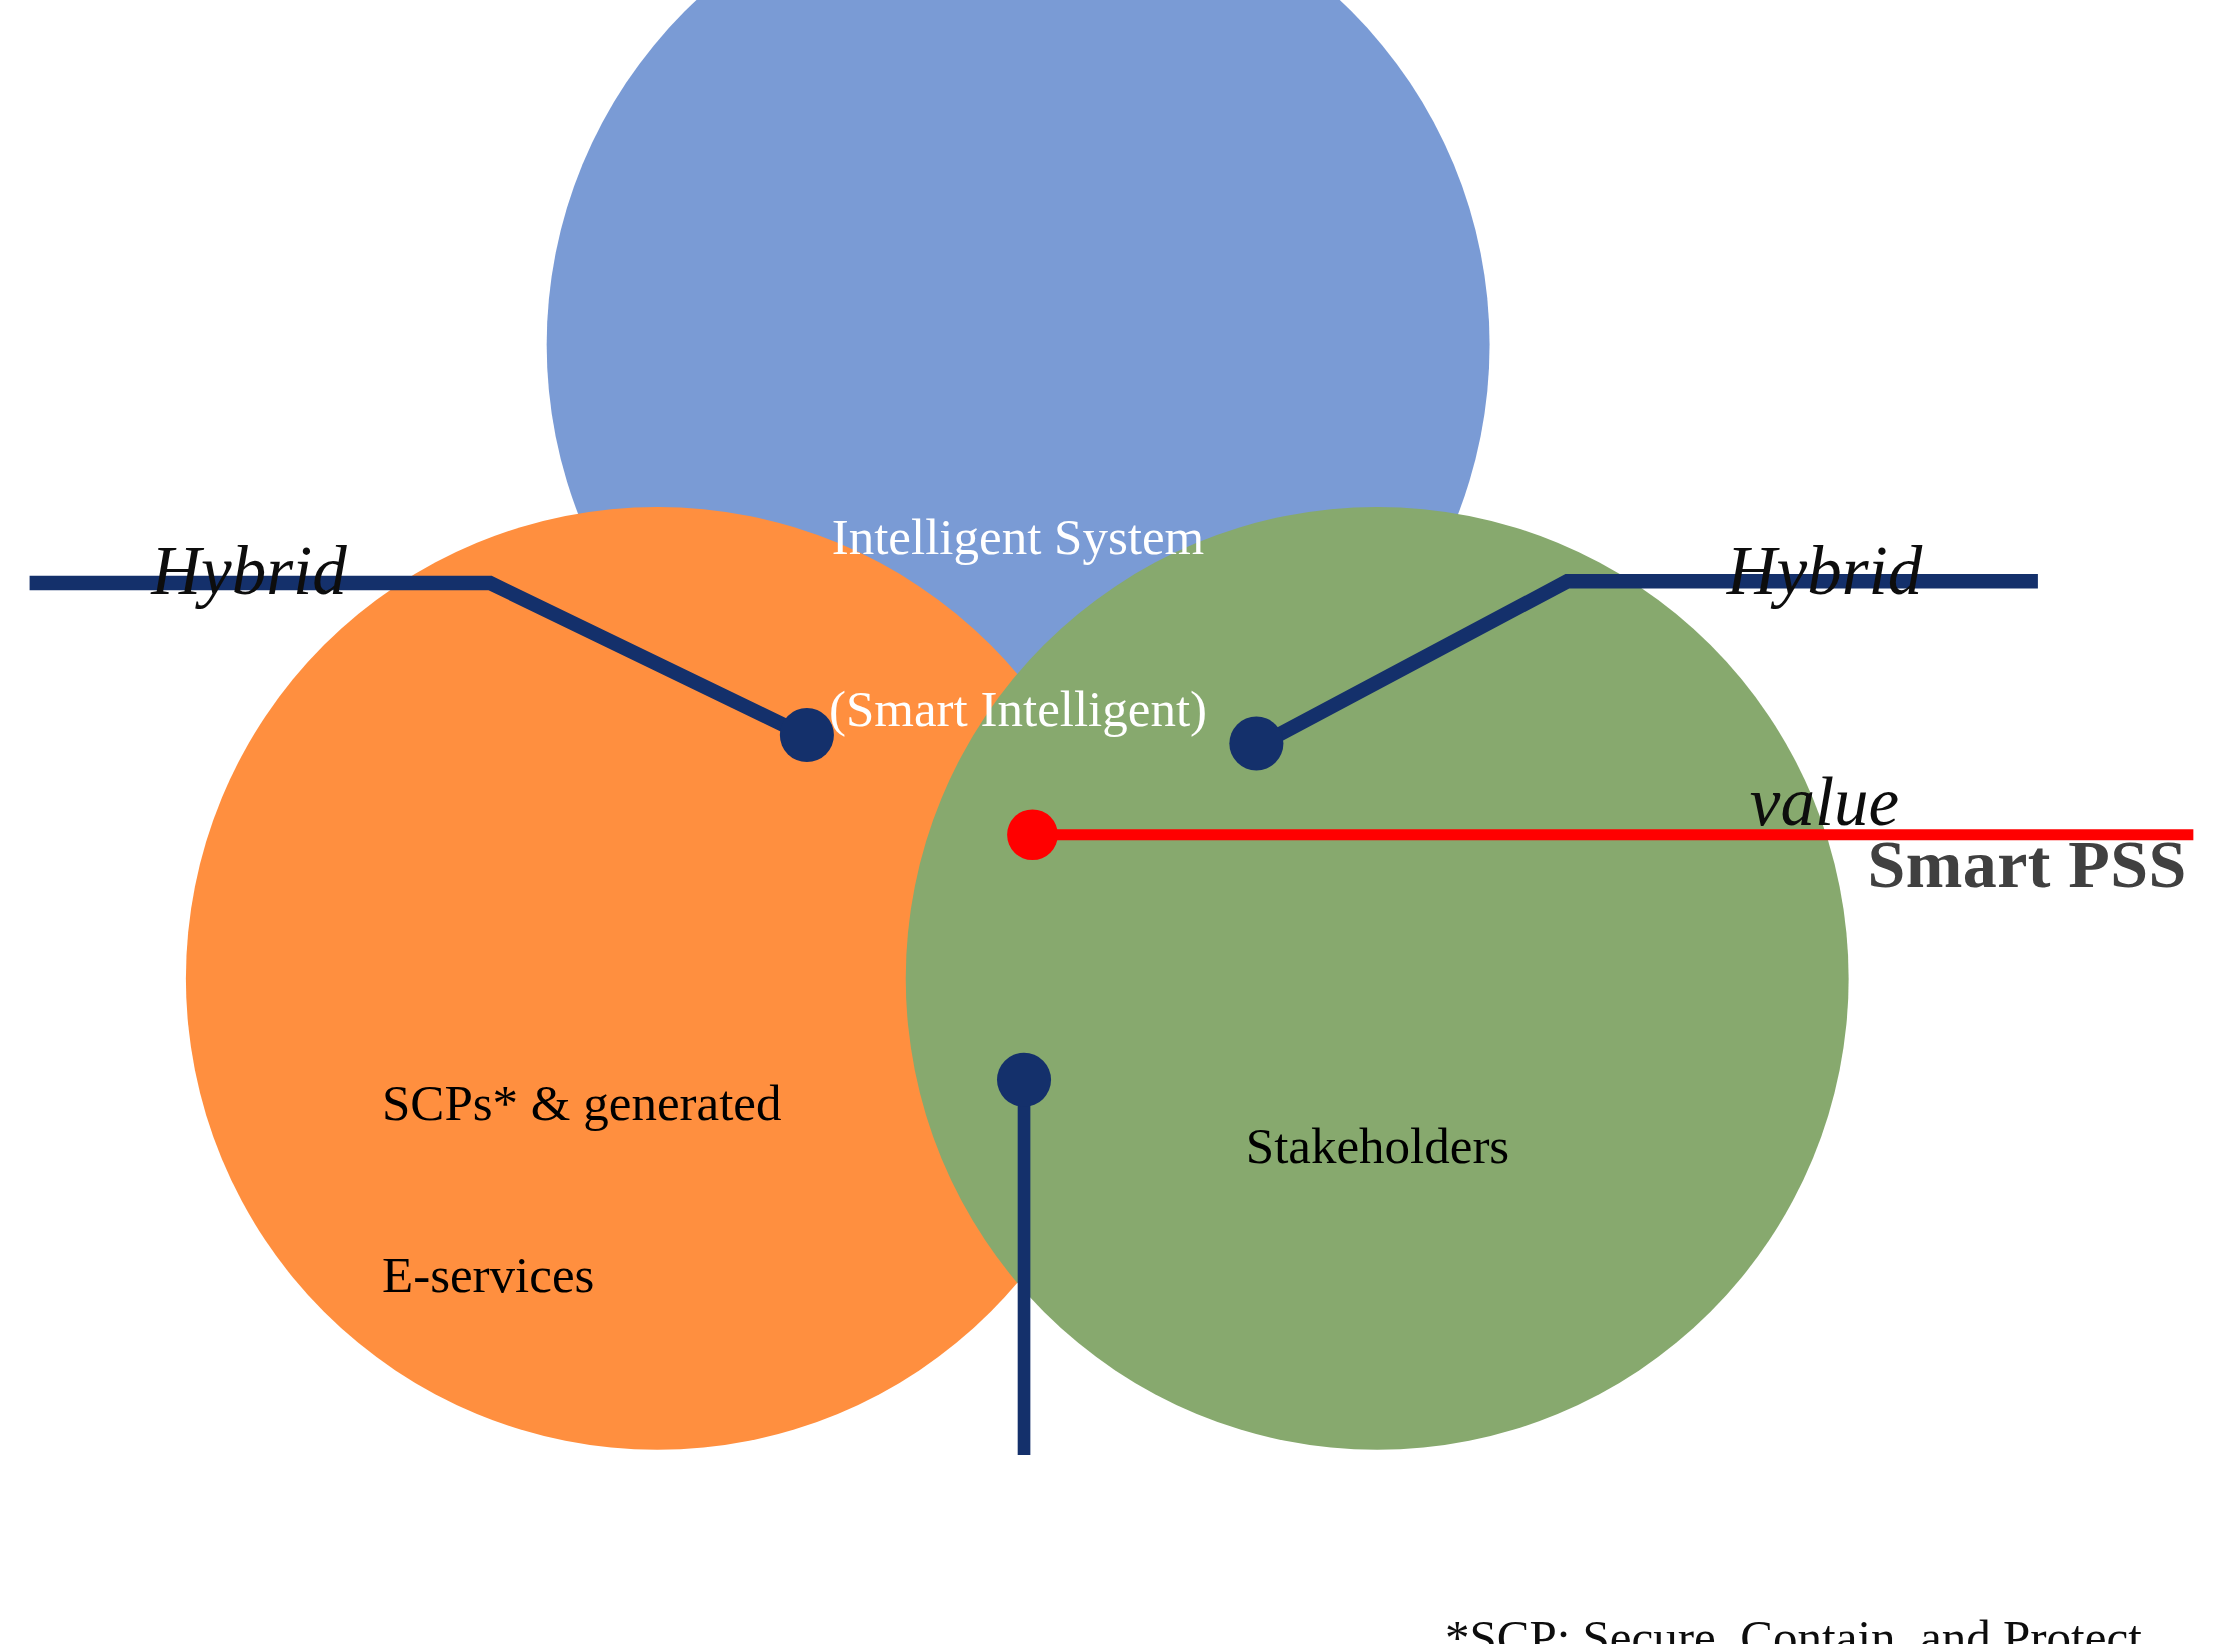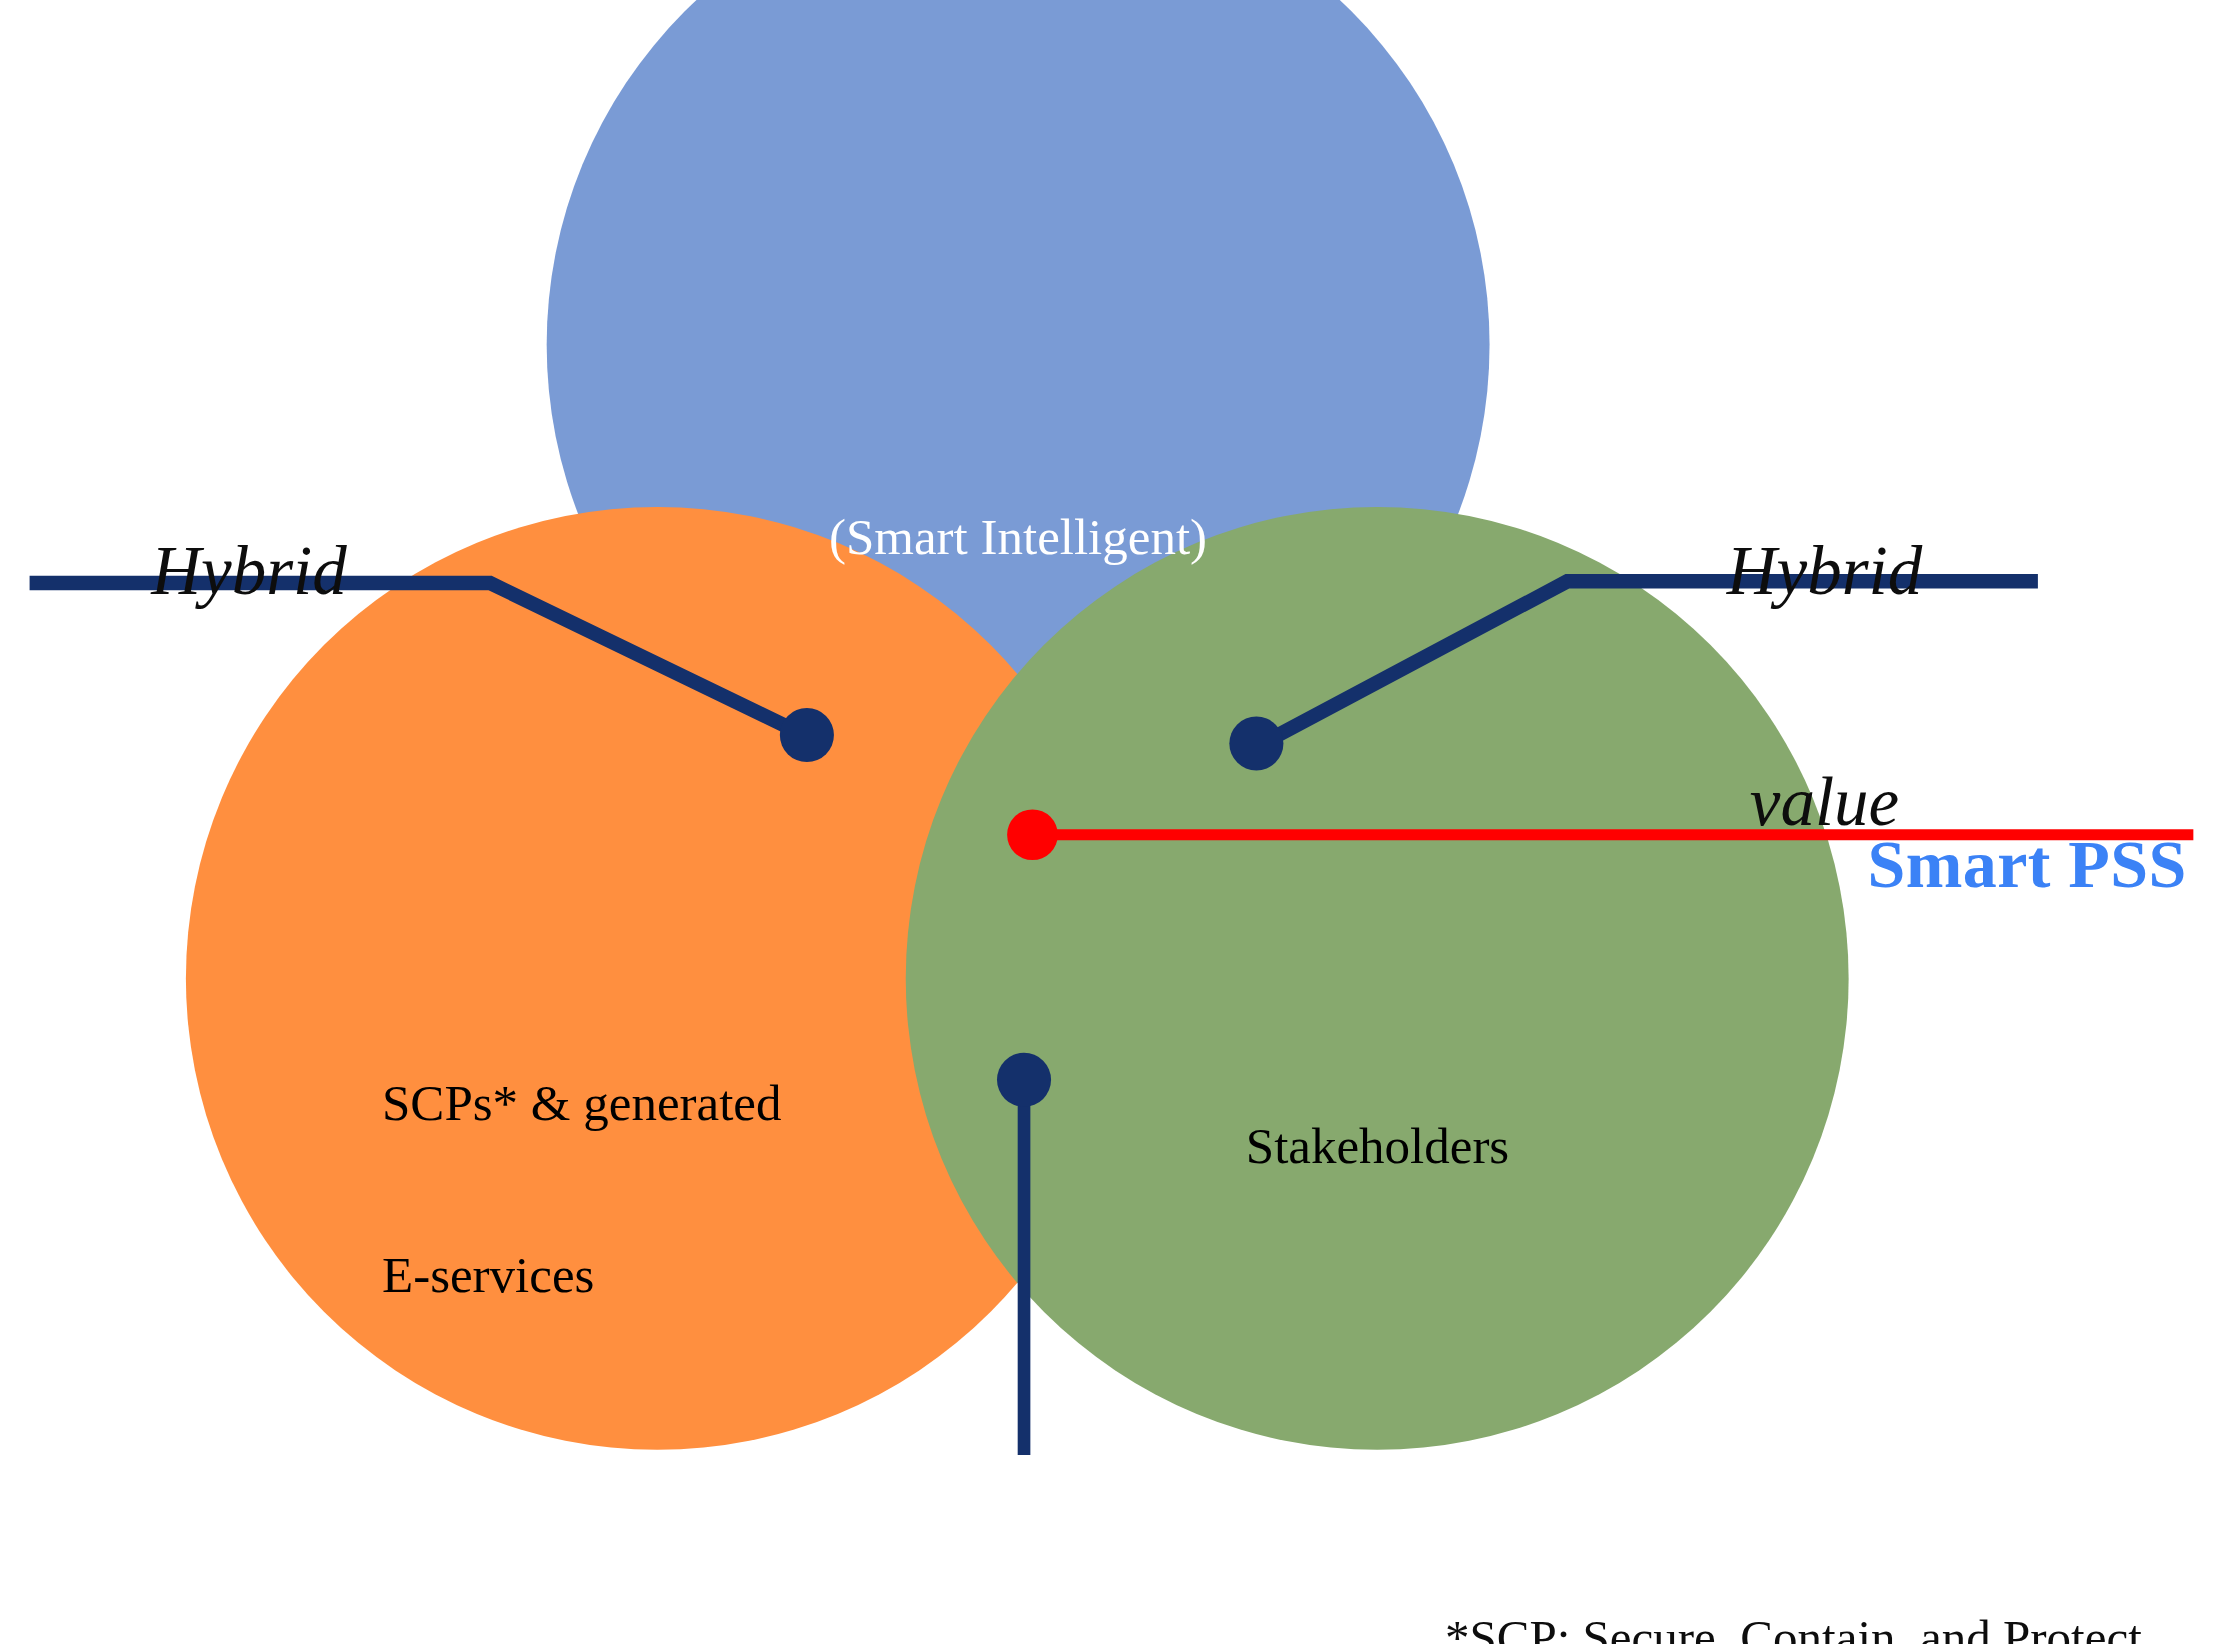--- a/index.html
+++ b/index.html
@@ -48,21 +48,21 @@
   .callout-label {
     font-size: 69px;
     text-align: center;
     color: #0d0d0d;
     font-style: italic;
   }
 
   .accent-label {
     font-size: 68px;
     font-weight: bold;
-    color: #3b82f6;
+    color: #404040;
     letter-spacing: 0.4px;
   }
 
   .footnote-label {
     font-size: 49px;
     color: #0d0d0d;
   }
 
   .left-align {
     text-align: left;
@@ -97,20 +97,21 @@
     </g>
 
     <g>
       <path d="M 1222 988 L 2596 988" fill="none" stroke="#ff0000" stroke-width="13" stroke-linecap="butt"></path>
       <circle cx="1222" cy="988" r="30" fill="#ff0000"></circle>
     </g>
 
   </svg>
 
   <div class="txt circle-label on-blue" style="left:680px; top:395px; width:676px;">
+    <div>Intelligent System</div>
     <div>(Smart Intelligent)</div>
   </div>
 
   <div class="txt circle-label" style="left:1124px; top:1004px; width:507px;">
     <div>Stakeholders</div>
   </div>
 
   <div class="txt circle-label left-align" style="left:382px; top:961px; width:642px;">
     <div>SCPs* &amp; generated</div>
     <div>E-services</div>

